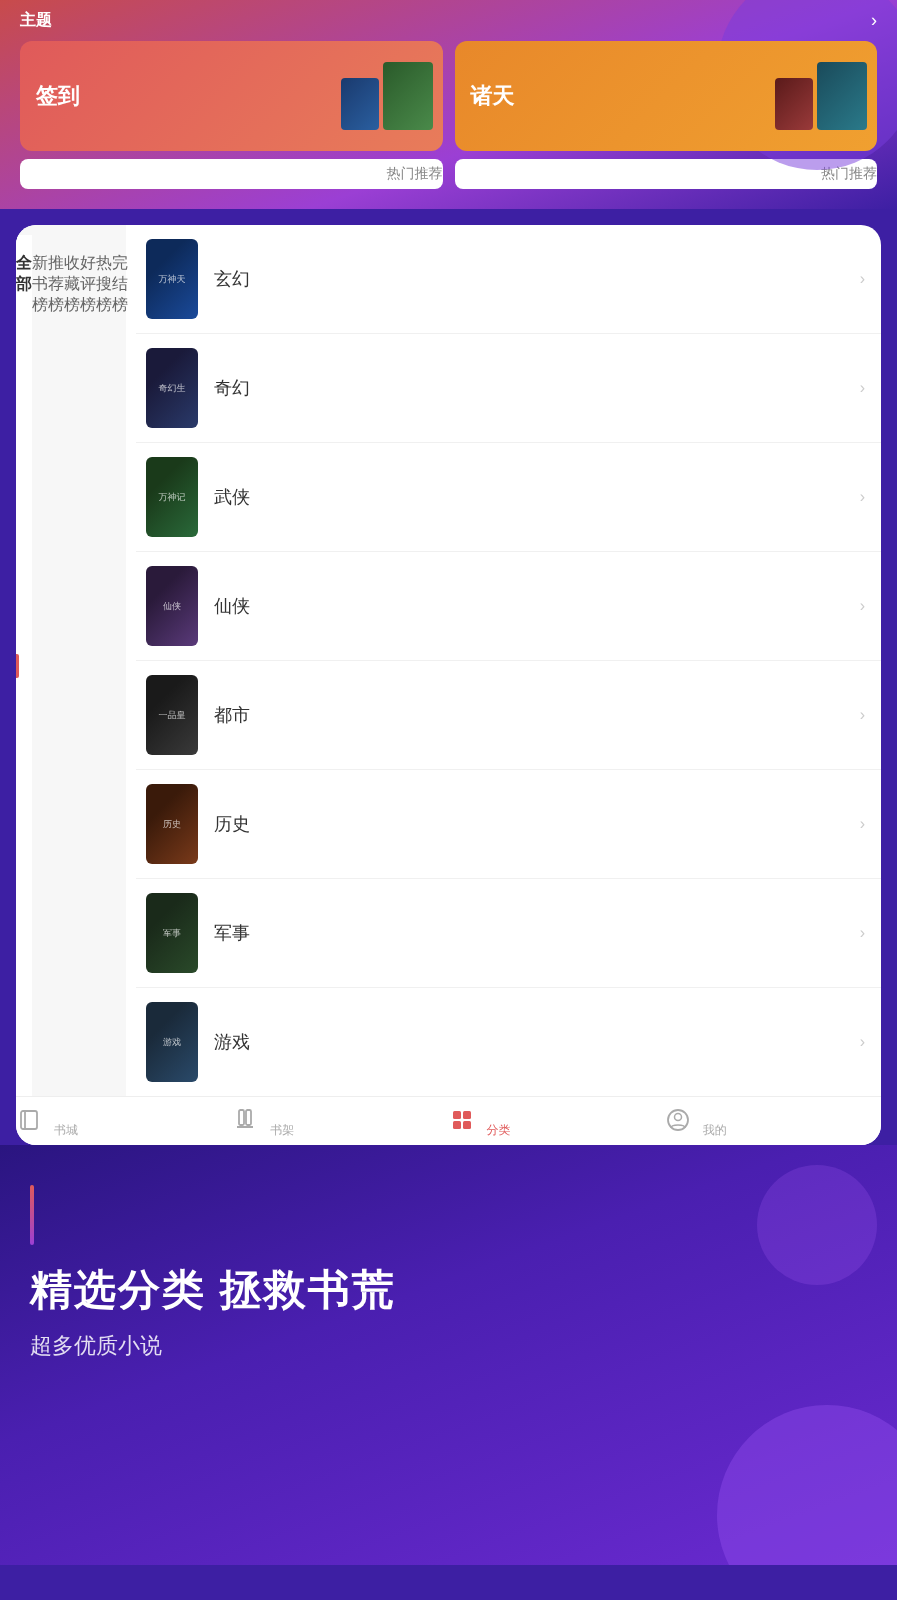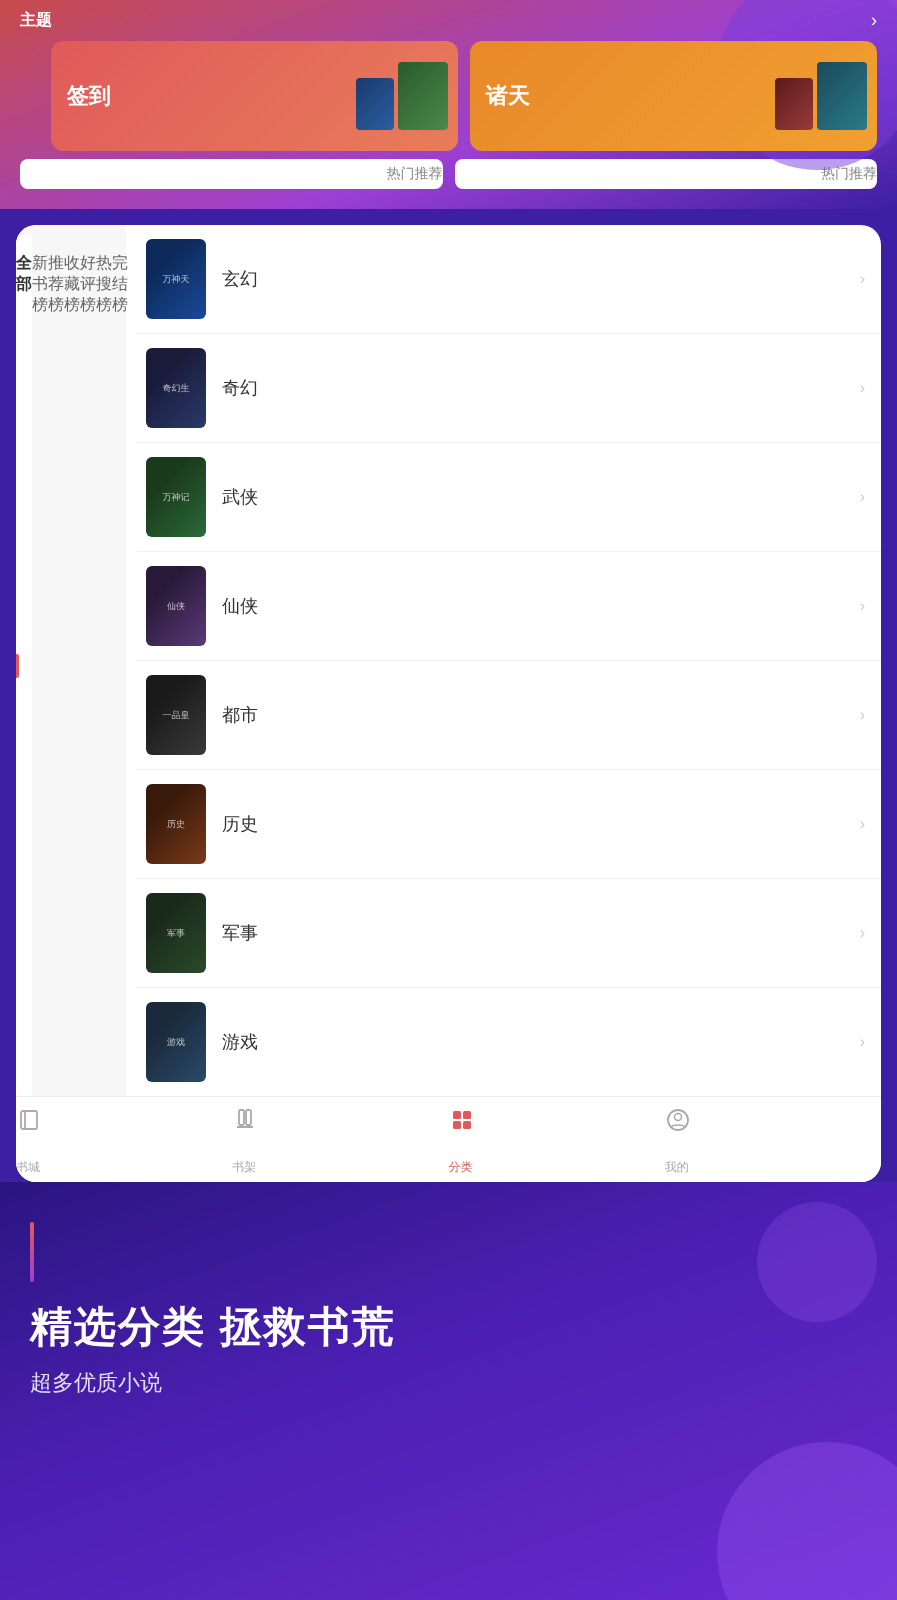--- a/index.html
+++ b/index.html
@@ -41,21 +41,21 @@
       font-weight: 600;
     }
     .section-header-arrow {
       color: #fff;
       font-size: 18px;
     }
 
     .banner-row {
       display: flex;
       gap: 12px;
-      position: relative; z-index: 1; margin-left: 31px;
+      position: relative; z-index: 1;
     }
 
     .banner-card {
       flex: 1;
       border-radius: 12px;
       height: 110px;
       display: flex;
       align-items: center;
       justify-content: space-between;
       padding: 0 10px 0 16px;
@@ -175,21 +175,21 @@
       align-items: center;
       padding: 14px 16px 14px 10px;
       border-bottom: 1px solid #f0f0f0;
       cursor: pointer;
     }
     .category-item:last-child {
       border-bottom: none;
     }
 
     .cat-cover {
-      width: 60px;
+      width: 52px;
       height: 80px;
       border-radius: 6px;
       margin-right: 16px;
       flex-shrink: 0;
       overflow: hidden;
       display: flex;
       align-items: center;
       justify-content: center;
     }
 
@@ -206,23 +206,23 @@
     
     .bottom-nav {
       display: flex;
       background: #fff;
       border-top: 1px solid #eee;
       padding: 10px 0 6px 0;
     }
     .nav-item {
       flex: 1;
       display: flex;
-      flex-direction: column;
-      align-items: flex-start;
-      gap: 20px;
+      flex-direction: row;
+      align-items: flex-end;
+      gap: 12px;
       cursor: pointer;
     }
     .nav-icon {
       font-size: 24px;
       color: #aaa;
     }
     .nav-icon.active {
       color: #e05a5a;
     }
     .nav-label {

